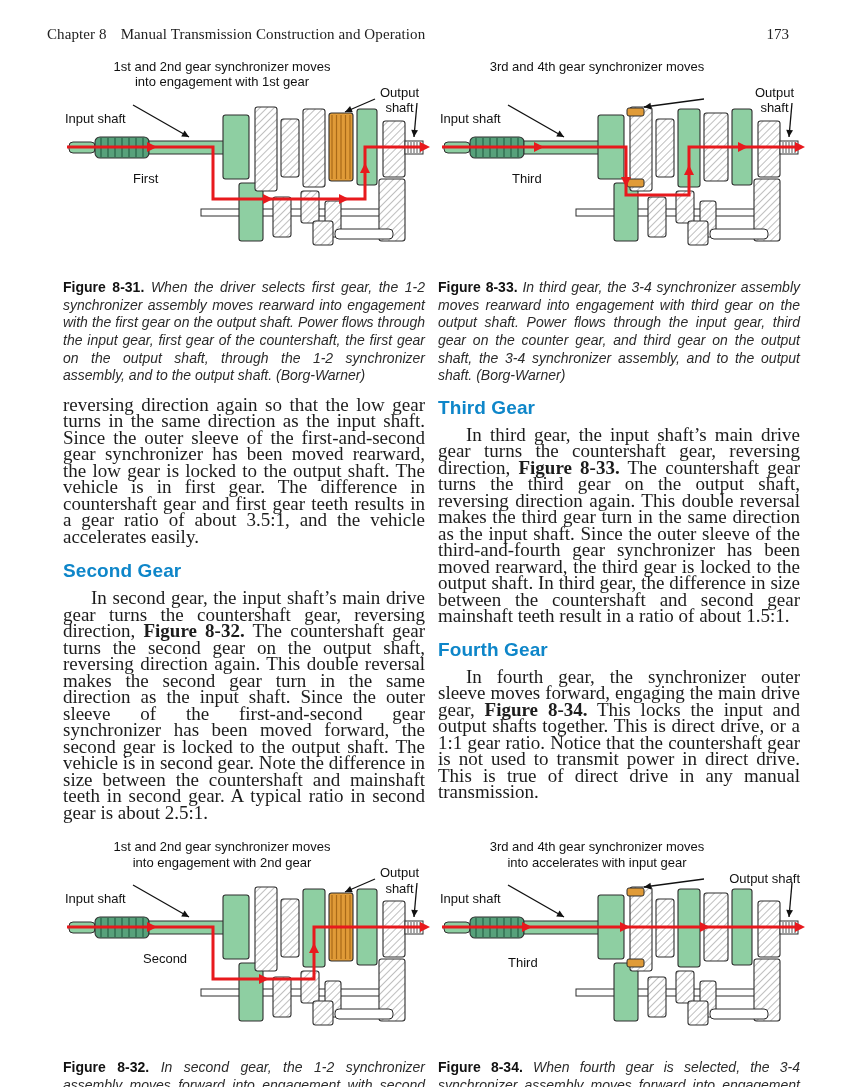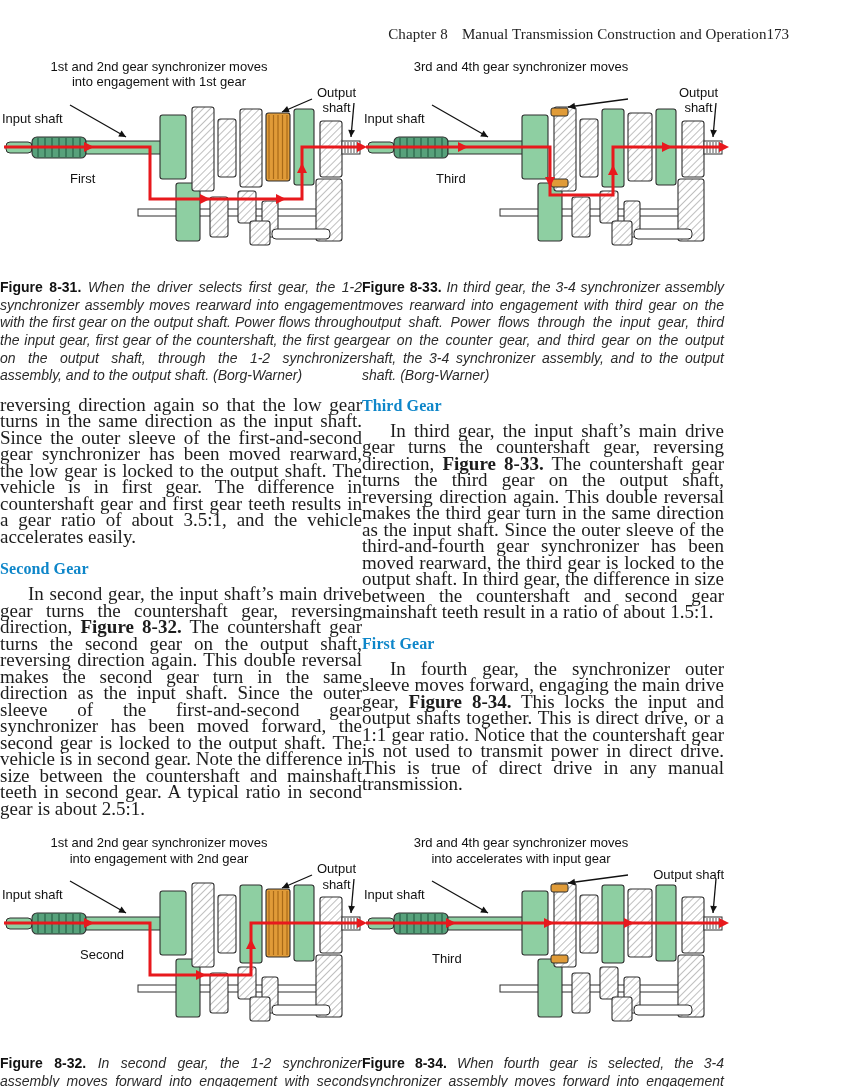--- a/index.html
+++ b/index.html
@@ -1,27 +1,28 @@
 <!DOCTYPE html>
 <html><head>
 <meta charset="utf-8">
 <style>
   html,body{margin:0;padding:0;}
   body{
     width:849px;height:1087px;background:#ffffff;overflow:hidden;
     font-family:"Liberation Serif", serif;color:#1a1a1a;box-sizing:border-box;
   }
   .page-header{
-    display:flex;justify-content:flex-end;align-items:baseline;
-    padding:26px 60px 0 28px;font-size:15px;color:#222;
+    display:flex;justify-content:space-between;align-items:baseline;
+    padding:26px 60px 0 47px;font-size:15px;color:#222;
   }
   .page-header .chap{letter-spacing:.1px;}
   .page-header .chap .cnum{margin-right:14px;}
   .two-col{
-    display:grid;grid-template-columns:362px 362px;
+    display:grid;grid-template-columns:362px 362px;column-gap:13px;
+    padding-left:63px;
   }
   .fig-row1{margin-top:16px;}
   .fig-row2{margin-top:18px;}
   .text-row{margin-top:12px;}
   
   .figure{width:362px;}
   .diagram{position:relative;width:362px;height:212px;}
   .gearbox{position:absolute;left:0;top:40px;width:362px;height:172px;overflow:visible;}
   .dlabel{
     position:absolute;font-family:"Liberation Sans", sans-serif;
@@ -37,22 +38,22 @@
     font-size:14px;line-height:1.26;color:#2b2b2b;text-align:justify;
   }
   .caption b{font-style:normal;color:#111;}
   .caption .cap-i{font-style:italic;}
   
   .col p.body{
     margin:0;font-size:19px;line-height:16.5px;text-align:justify;color:#1c1c1c;
   }
   .col p.body.indent{text-indent:28px;}
   h2{
-    font-family:Liberation Serif, serif;font-weight:bold;
-    font-size:16px;color:#0e86c9;margin:15px 0 8px 0;letter-spacing:.1px;
+    font-family:Liberation Sans, sans-serif;font-weight:bold;
+    font-size:19px;color:#0e86c9;margin:15px 0 8px 0;letter-spacing:.1px;
   }
   .col > :first-child{margin-top:0;}
   .page-footer{
     padding:14px 0 0 63px;font-family:"Liberation Sans", sans-serif;
     font-size:11.5px;color:#b2b2b2;
   }
 </style>
 </head>
 <body>
 
@@ -206,21 +207,21 @@
 
 <div class="two-col text-row">
   <div class="col">
     <p class="body">reversing direction again so that the low gear turns in the same direction as the input shaft. Since the outer sleeve of the first-and-second gear synchronizer has been moved rearward, the low gear is locked to the output shaft. The vehicle is in first gear. The difference in countershaft gear and first gear teeth results in a gear ratio of about 3.5:1, and the vehicle accelerates easily.</p>
     <h2>Second Gear</h2>
     <p class="body indent"><span>In second gear, the input shaft’s main drive gear turns the countershaft gear, reversing direction, </span><b>Figure 8-32.</b><span> The countershaft gear turns the second gear on the output shaft, reversing direction again. This double reversal makes the second gear turn in the same direction as the input shaft. Since the outer sleeve of the first-and-second gear synchronizer has been moved forward, the second gear is locked to the output shaft. The vehicle is in second gear. Note the difference in size between the countershaft and mainshaft teeth in second gear. A typical ratio in second gear is about 2.5:1.</span></p>
   </div>
   <div class="col">
     <h2>Third Gear</h2>
     <p class="body indent"><span>In third gear, the input shaft’s main drive gear turns the countershaft gear, reversing direction, </span><b>Figure 8-33.</b><span> The countershaft gear turns the third gear on the output shaft, reversing direction again. This double reversal makes the third gear turn in the same direction as the input shaft. Since the outer sleeve of the third-and-fourth gear synchronizer has been moved rearward, the third gear is locked to the output shaft. In third gear, the difference in size between the countershaft and second gear mainshaft teeth result in a ratio of about 1.5:1.</span></p>
-    <h2 style="margin-top:14px">First Gear</h2>
+    <h2 style="margin-top:14px">Fourth Gear</h2>
     <p class="body indent"><span>In fourth gear, the synchronizer outer sleeve moves forward, engaging the main drive gear, </span><b>Figure 8-34.</b><span> This locks the input and output shafts together. This is direct drive, or a 1:1 gear ratio. Notice that the countershaft gear is not used to transmit power in direct drive. This is true of direct drive in any manual transmission.</span></p>
   </div>
 </div>
 
 <div class="two-col fig-row2">
 
   <div class="figure">
     <div class="diagram">
       <div class="dlabel callout">
         <span style="display:block">1st and 2nd gear synchronizer moves</span>

